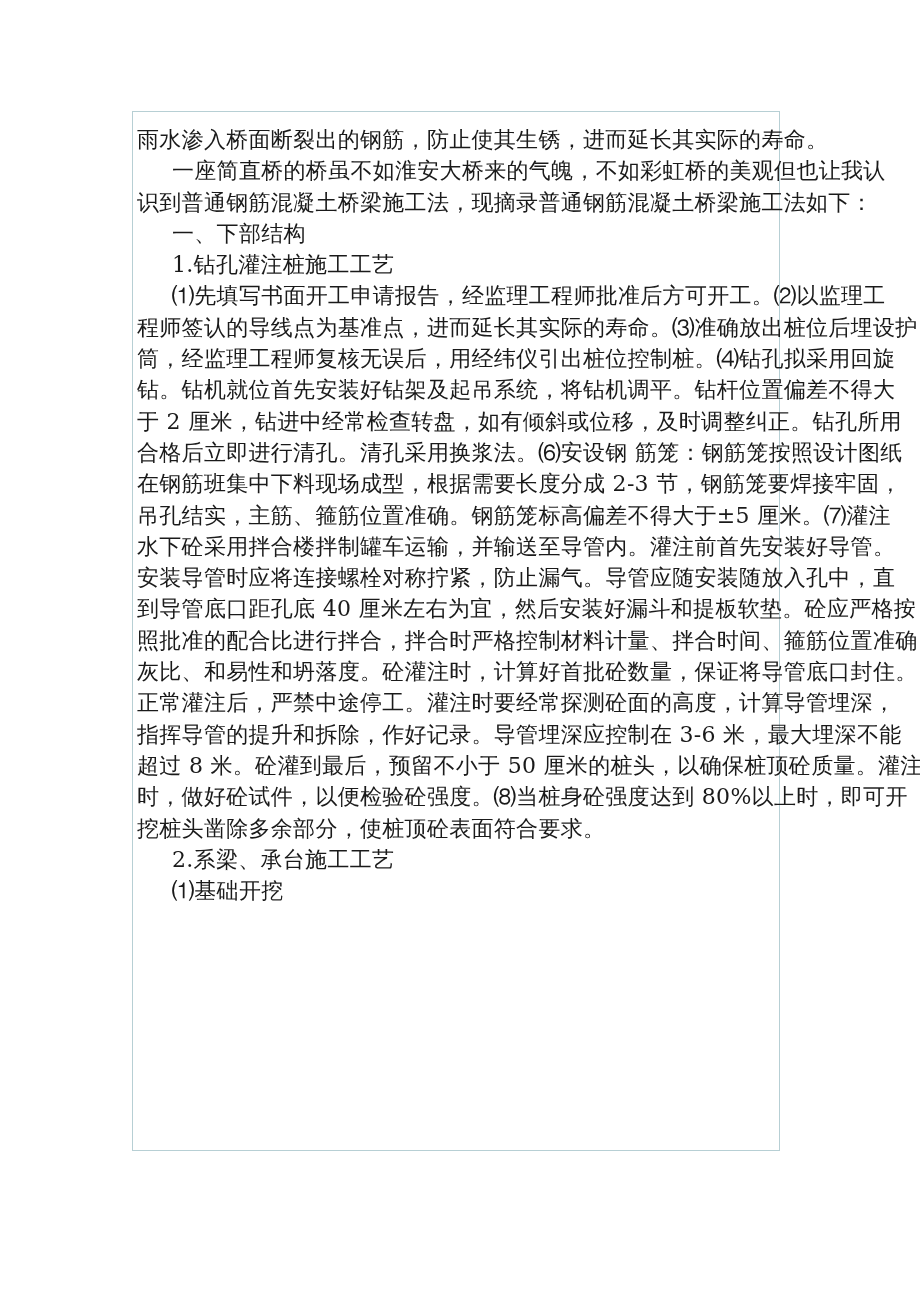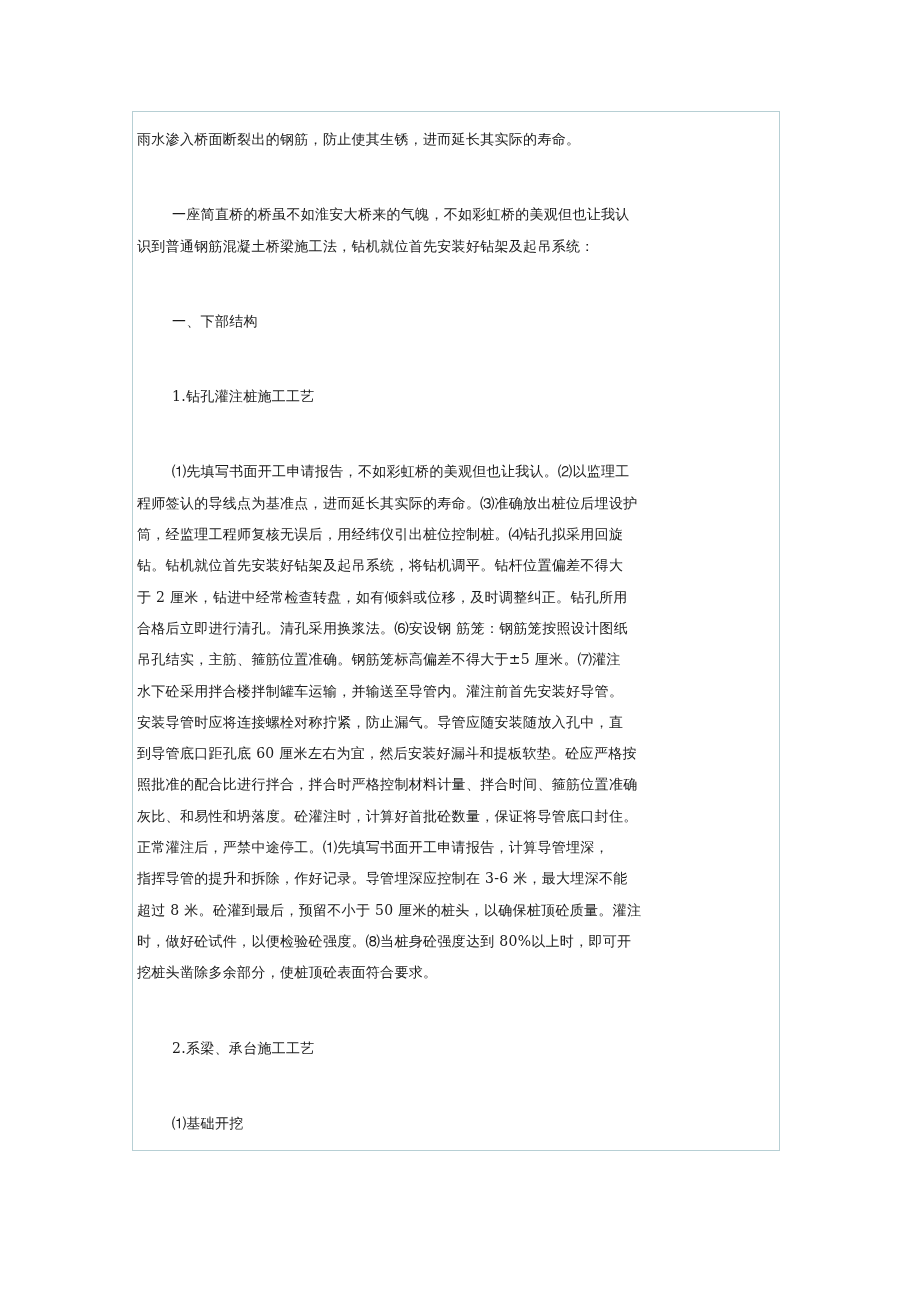--- a/index.html
+++ b/index.html
@@ -25,73 +25,73 @@
       box-sizing: border-box;
     }
     .content {
       position: absolute;
       left: 137px;
       top: 124px;
       width: 642px;
     }
     .para {
       margin: 0;
-      font-size: 14px;
+      font-size: 22px;
       line-height: 31.3px;
       letter-spacing: 0.3px;
       text-align: justify;
       word-break: break-all;
     }
     .line {
       display: block;
       white-space: nowrap;
       height: 31.3px;
     }
     .indent {
       padding-left: 35px;
-      margin-top: 44px;
     }
   </style>
 </head>
 <body>
 
 <div class="page-frame"></div>
 
 <div class="content">
   <div class="para">
     <span class="line">雨水渗入桥面断裂出的钢筋，防止使其生锈，进而延长其实际的寿命。</span>
   </div>
 
   <div class="para">
     <span class="line indent">一座简直桥的桥虽不如淮安大桥来的气魄，不如彩虹桥的美观但也让我认</span>
-    <span class="line">识到普通钢筋混凝土桥梁施工法，钻机就位首先安装好钻架及起吊系统：</span>
+    <span class="line">识到普通钢筋混凝土桥梁施工法，现摘录普通钢筋混凝土桥梁施工法如下：</span>
   </div>
 
   <div class="para">
     <span class="line indent">一、下部结构</span>
   </div>
 
   <div class="para">
     <span class="line indent">1.钻孔灌注桩施工工艺</span>
   </div>
 
   <div class="para">
-    <span class="line indent">⑴先填写书面开工申请报告，不如彩虹桥的美观但也让我认。⑵以监理工</span>
+    <span class="line indent">⑴先填写书面开工申请报告，经监理工程师批准后方可开工。⑵以监理工</span>
     <span class="line">程师签认的导线点为基准点，进而延长其实际的寿命。⑶准确放出桩位后埋设护</span>
     <span class="line">筒，经监理工程师复核无误后，用经纬仪引出桩位控制桩。⑷钻孔拟采用回旋</span>
     <span class="line">钻。钻机就位首先安装好钻架及起吊系统，将钻机调平。钻杆位置偏差不得大</span>
     <span class="line">于 2 厘米，钻进中经常检查转盘，如有倾斜或位移，及时调整纠正。钻孔所用</span>
     <span class="line">合格后立即进行清孔。清孔采用换浆法。⑹安设钢 筋笼：钢筋笼按照设计图纸</span>
+    <span class="line">在钢筋班集中下料现场成型，根据需要长度分成 2-3 节，钢筋笼要焊接牢固，</span>
     <span class="line">吊孔结实，主筋、箍筋位置准确。钢筋笼标高偏差不得大于±5 厘米。⑺灌注</span>
     <span class="line">水下砼采用拌合楼拌制罐车运输，并输送至导管内。灌注前首先安装好导管。</span>
     <span class="line">安装导管时应将连接螺栓对称拧紧，防止漏气。导管应随安装随放入孔中，直</span>
-    <span class="line">到导管底口距孔底 60 厘米左右为宜，然后安装好漏斗和提板软垫。砼应严格按</span>
+    <span class="line">到导管底口距孔底 40 厘米左右为宜，然后安装好漏斗和提板软垫。砼应严格按</span>
     <span class="line">照批准的配合比进行拌合，拌合时严格控制材料计量、拌合时间、箍筋位置准确</span>
     <span class="line">灰比、和易性和坍落度。砼灌注时，计算好首批砼数量，保证将导管底口封住。</span>
-    <span class="line">正常灌注后，严禁中途停工。⑴先填写书面开工申请报告，计算导管埋深，</span>
+    <span class="line">正常灌注后，严禁中途停工。灌注时要经常探测砼面的高度，计算导管埋深，</span>
     <span class="line">指挥导管的提升和拆除，作好记录。导管埋深应控制在 3-6 米，最大埋深不能</span>
     <span class="line">超过 8 米。砼灌到最后，预留不小于 50 厘米的桩头，以确保桩顶砼质量。灌注</span>
     <span class="line">时，做好砼试件，以便检验砼强度。⑻当桩身砼强度达到 80%以上时，即可开</span>
     <span class="line">挖桩头凿除多余部分，使桩顶砼表面符合要求。</span>
   </div>
 
   <div class="para">
     <span class="line indent">2.系梁、承台施工工艺</span>
   </div>
 

